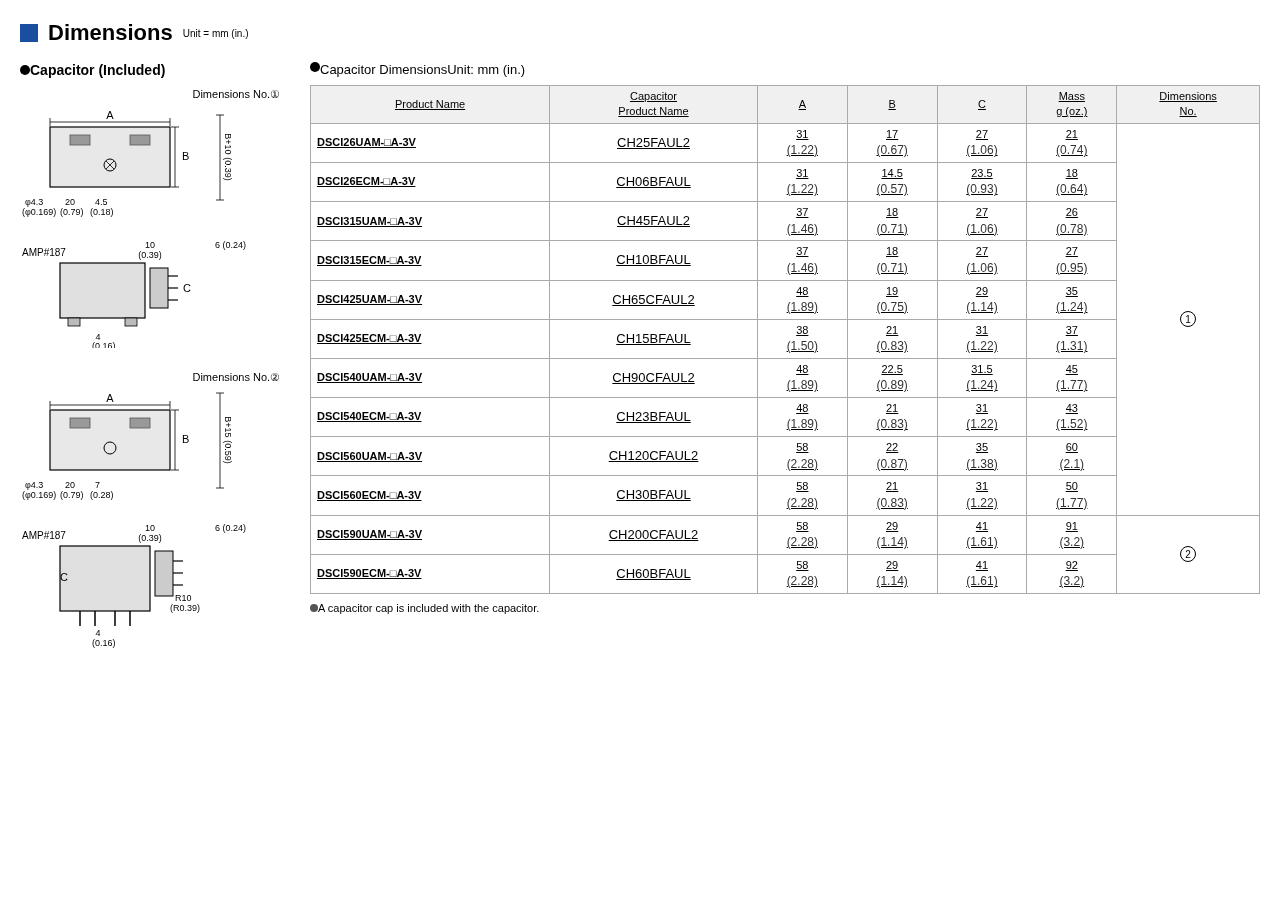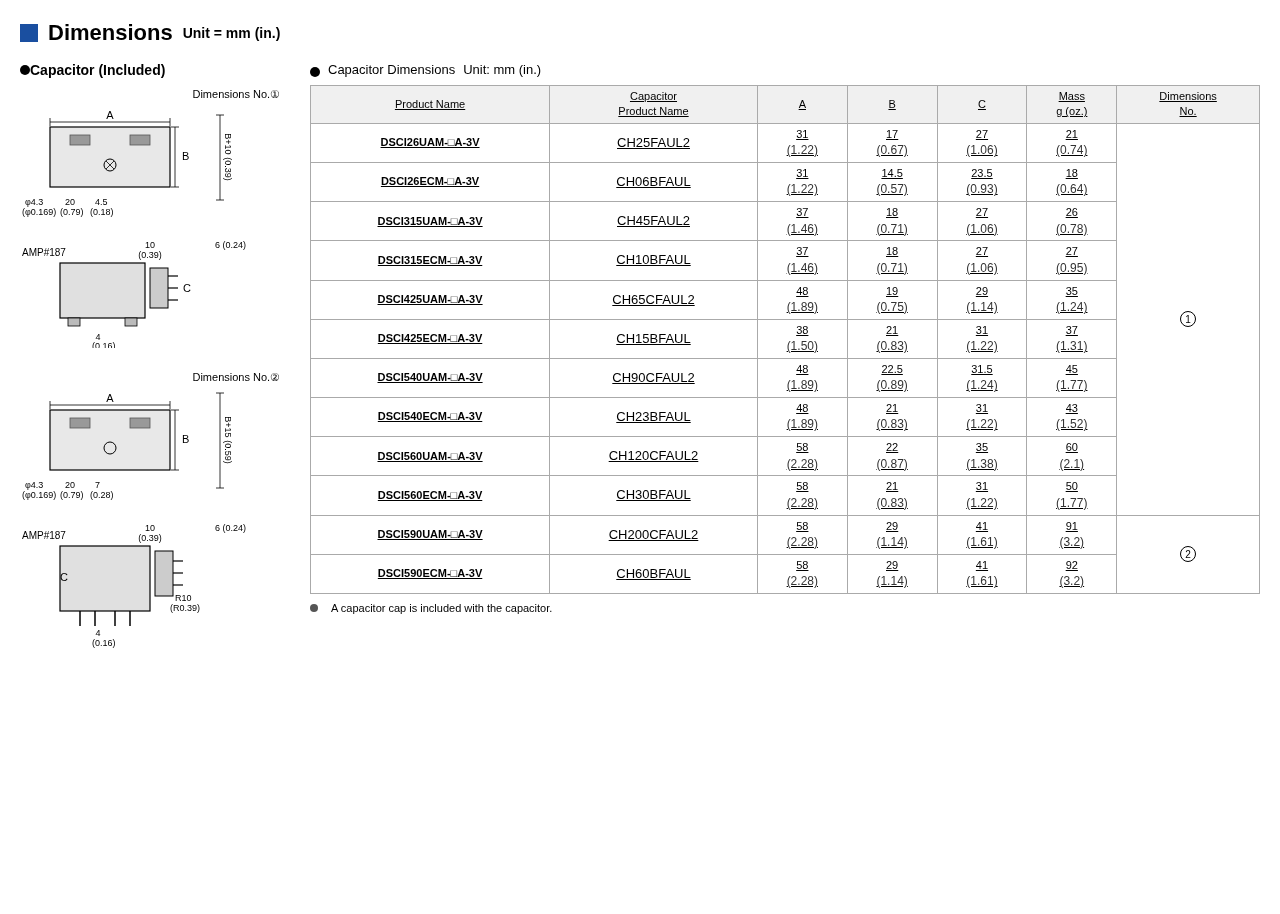--- a/index.html
+++ b/index.html
@@ -20,22 +20,22 @@
       width: 18px;
       height: 18px;
       background: #1a4fa0;
       flex-shrink: 0;
     }
     .title-text {
       font-size: 22px;
       font-weight: bold;
     }
     .title-unit {
-      font-size: 14px;
-      font-weight: bold;
+      font-size: 10px;
+      font-weight: normal;
     }
     .main-layout {
       display: flex;
       gap: 30px;
       align-items: flex-start;
     }
     .left-section {
       width: 260px;
       flex-shrink: 0;
     }
@@ -67,63 +67,62 @@
     }
 
     
     .right-section {
       flex: 1;
     }
     .cap-dim-heading {
       font-size: 13px;
       margin-bottom: 8px;
       display: flex;
-      align-items: flex-end;
-      gap: 8px;
+      align-items: flex-start;
     }
     .dim-table {
       border-collapse: collapse;
       width: 100%;
       font-size: 11.5px;
       text-decoration: underline;
     }
     .dim-table th, .dim-table td {
       border: 1px solid #aaa;
       text-align: center;
       padding: 3px 6px;
       line-height: 1.4;
     }
     .dim-table thead th {
       background: #f0f0f0;
       font-weight: normal;
       font-size: 11px;
     }
     .dim-table tbody td.product-name {
       font-weight: bold;
-      text-align: center;
+      text-align: left;
       white-space: nowrap;
       font-size: 11px;
     }
     .dim-table tbody td.cap-product {
       font-size: 13px;
       white-space: nowrap;
     }
     .dim-table tbody td {
       font-size: 11px;
     }
     .dim-table .sub-val {
       font-size: 12px;
       color: #333;
     }
     .footnote {
       margin-top: 8px;
       font-size: 11px;
       display: flex;
       align-items: flex-start;
-      gap: 13px;
+      gap: 0;
     }
     .footnote-bullet {
       width: 8px;
       height: 8px;
       border-radius: 50%;
       background: #555;
       flex-shrink: 0;
       margin-top: 2px;
     }
     .dim-no-cell {

